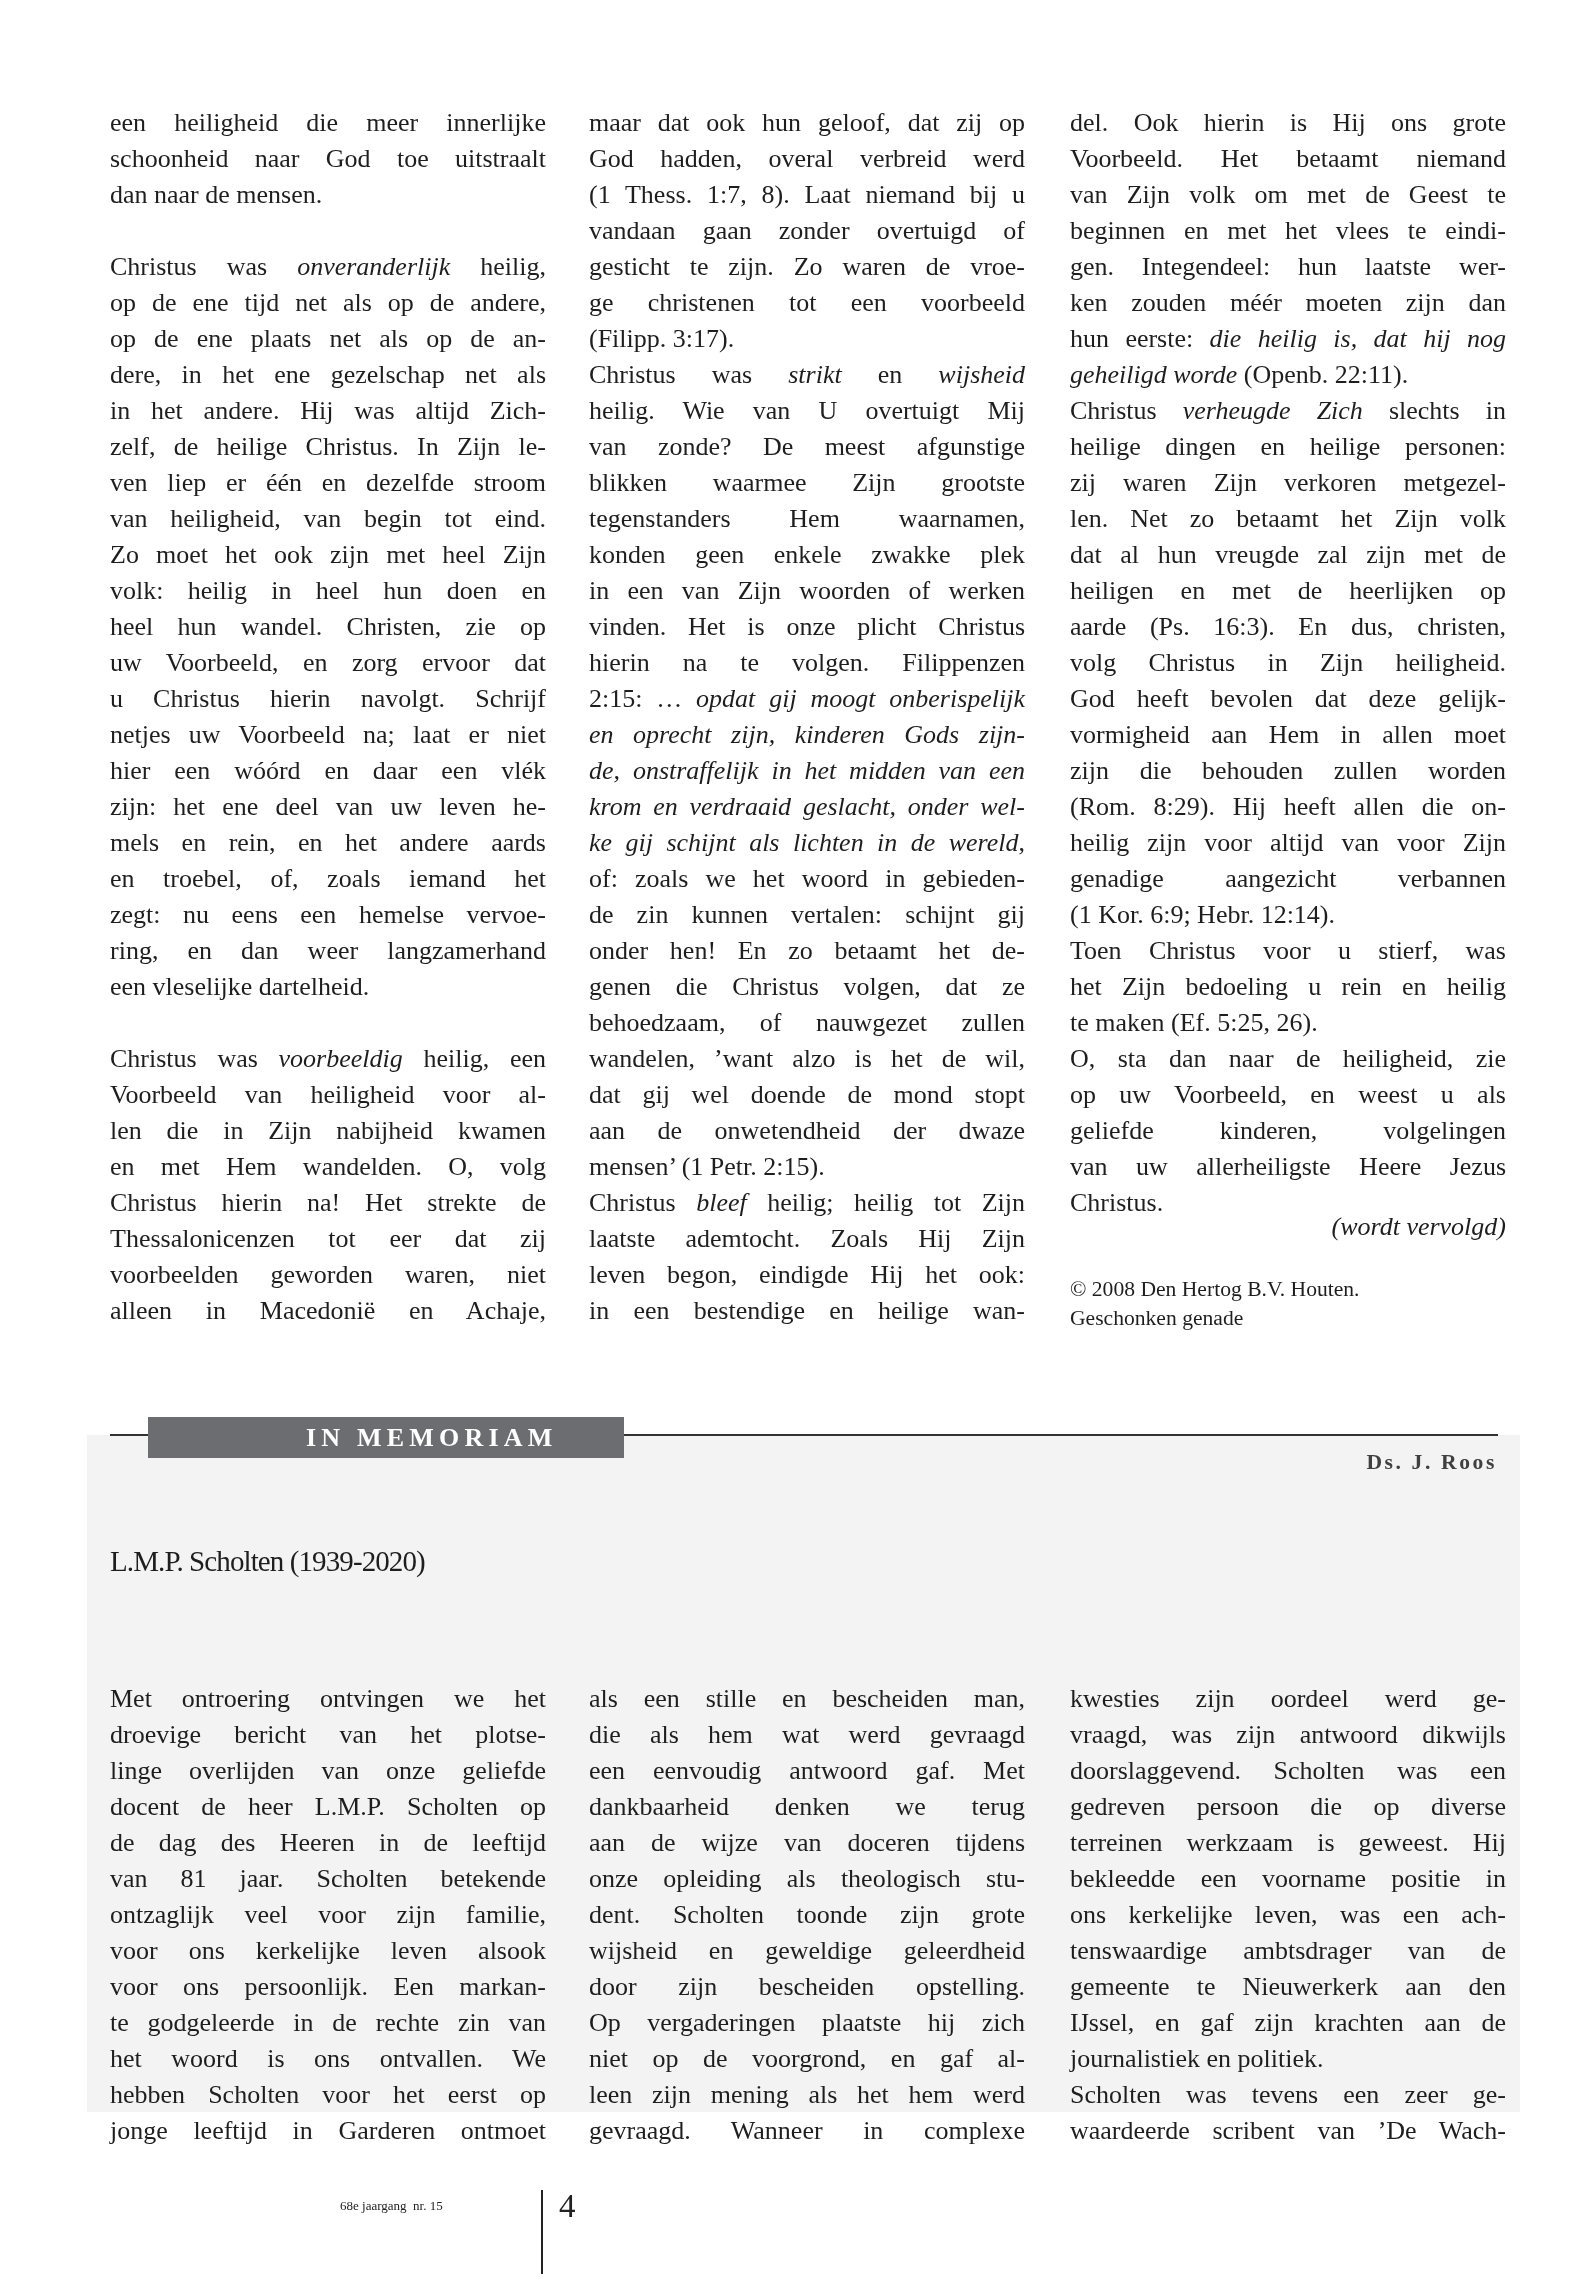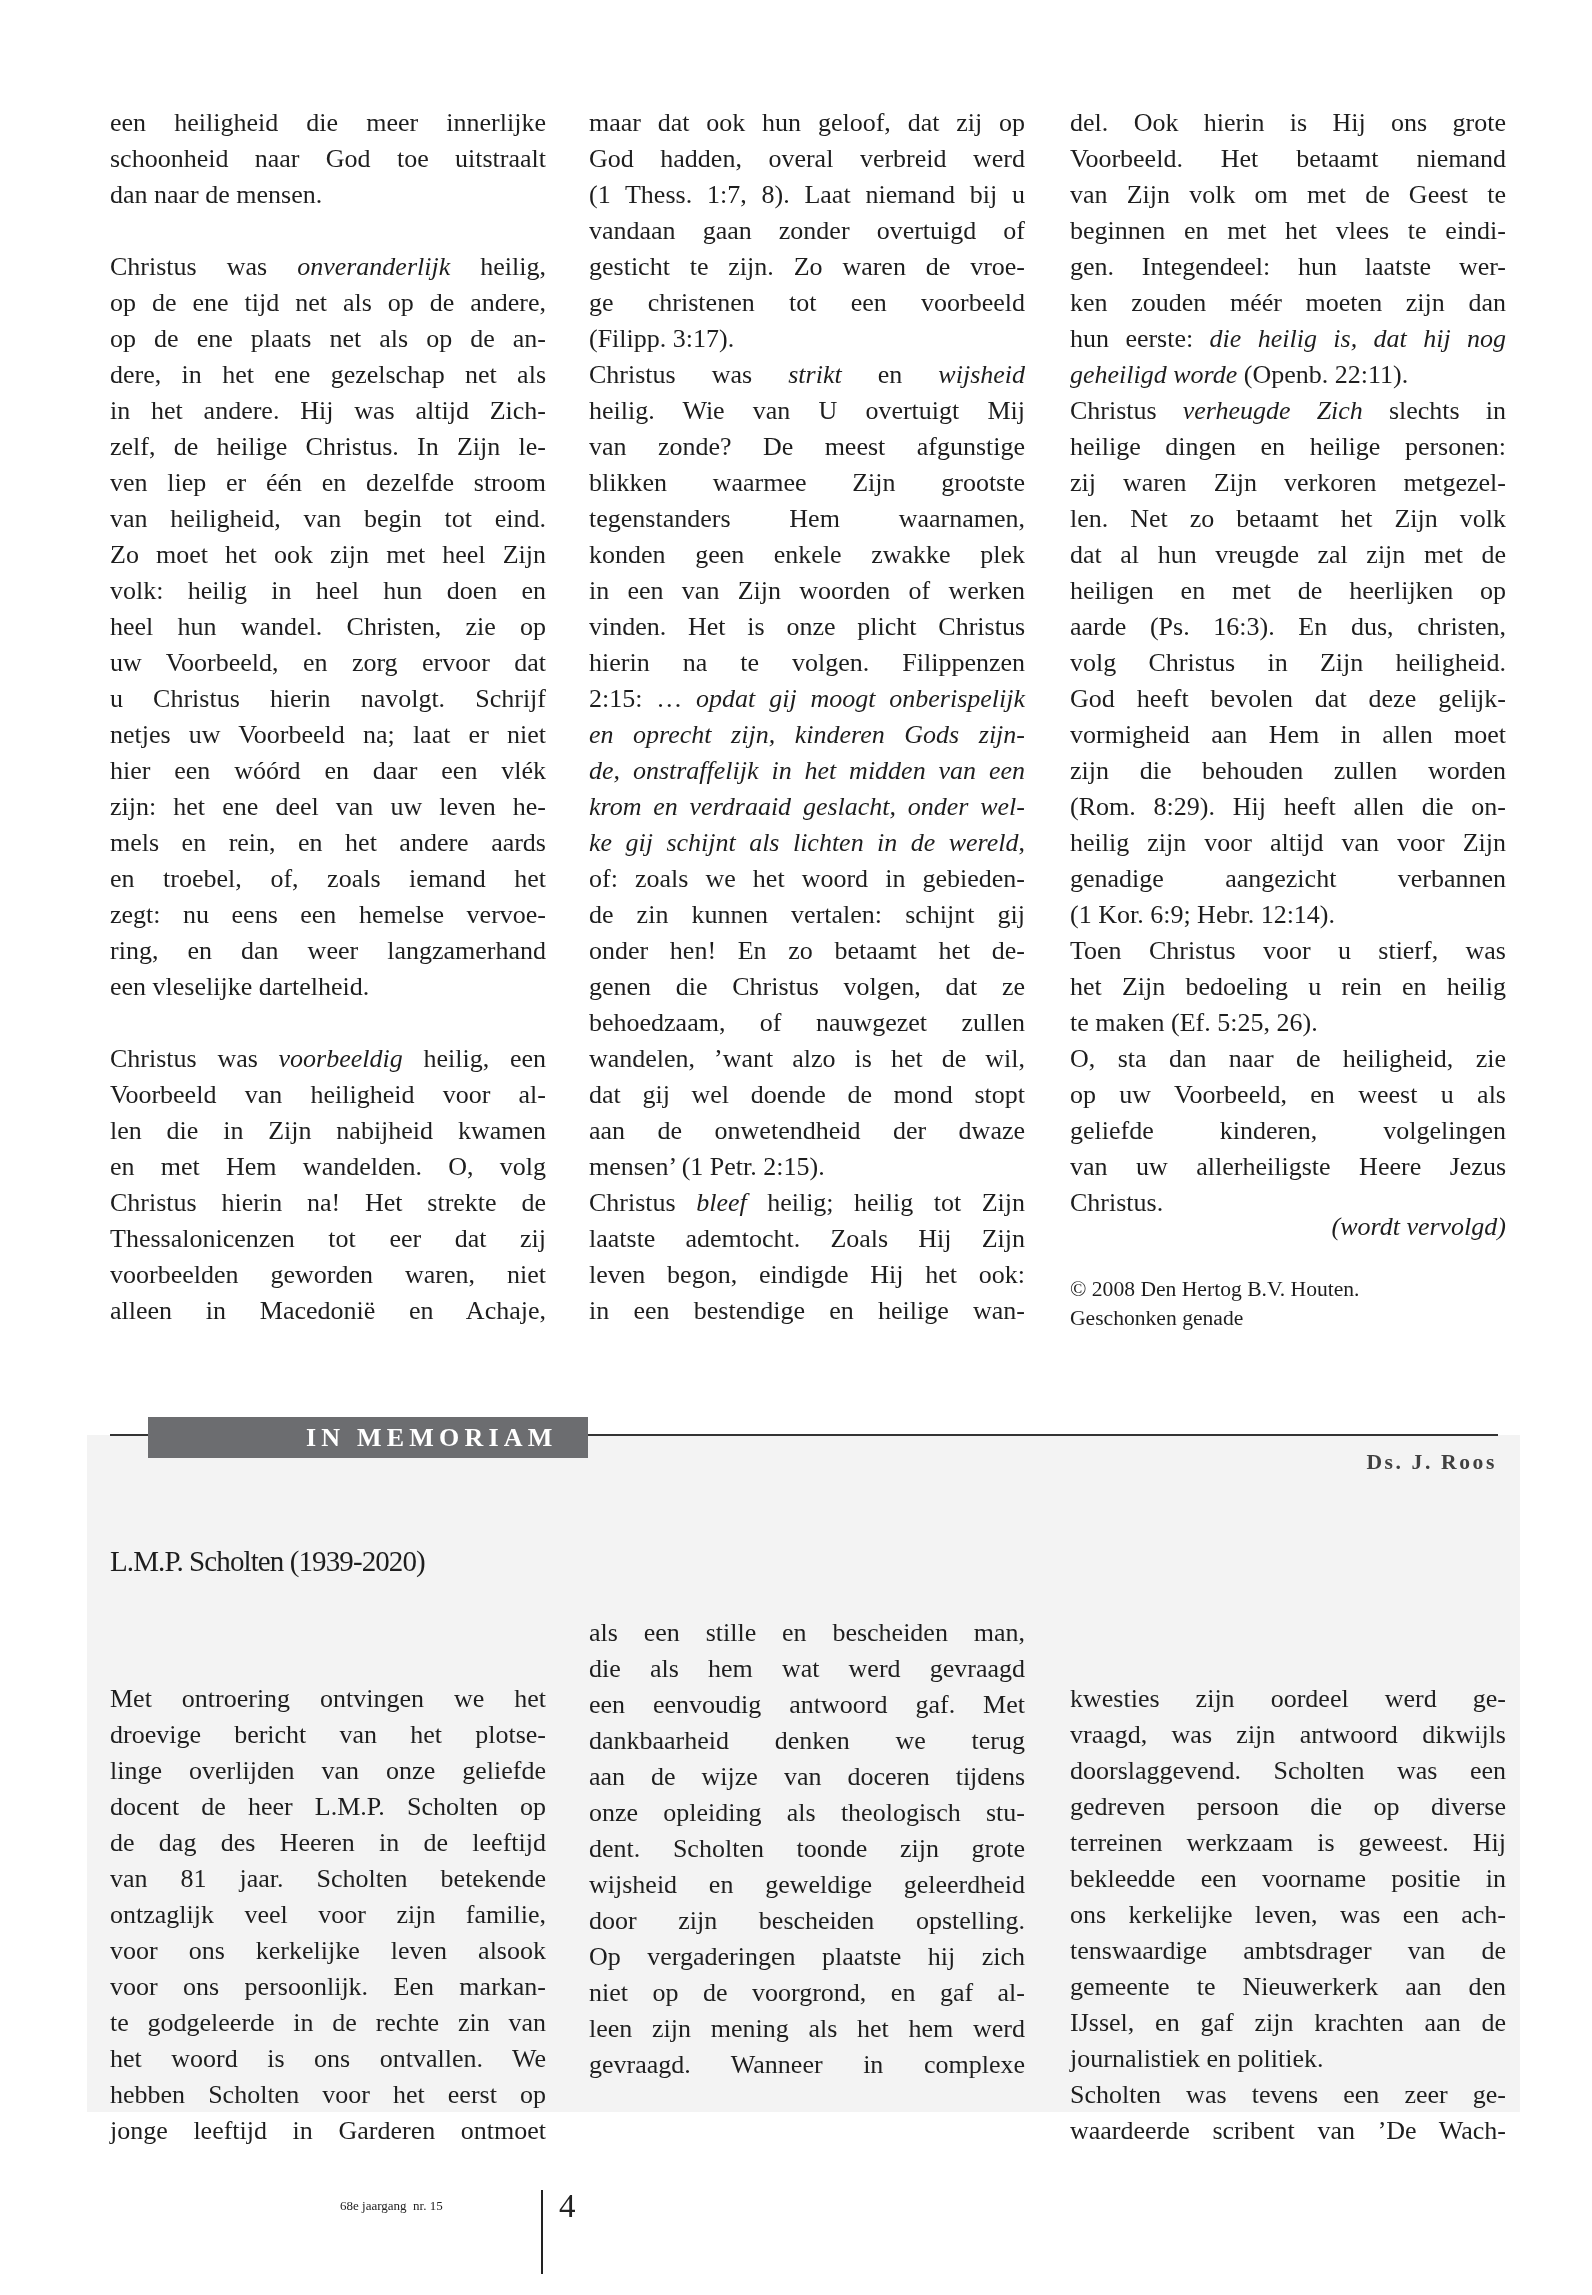--- a/index.html
+++ b/index.html
@@ -8,21 +8,21 @@
   .col { position:absolute; width:436px; font-size:26px; line-height:36px;
          text-align:justify; hyphens:manual; }
   .col em { font-style:italic; }
   .line { display:block; text-align:justify; text-align-last:justify; white-space:nowrap; overflow:visible; }
   .line.last { text-align-last:left; }
   .right { text-align:center; text-align-last:right !important; }
   .small { font-size:21.6px; line-height:29px; }
 
   #memoriam-band { position:absolute; left:87px; top:1435px; width:1433px; height:677px; background:#f3f3f3; }
   #rule { position:absolute; left:110px; top:1434px; width:1388px; height:1.7px; background:#333; }
-  #section-bar { position:absolute; left:148px; top:1417px; width:440px; height:41px; background:#6c6d70;
+  #section-bar { position:absolute; left:148px; top:1417px; width:476px; height:41px; background:#6c6d70;
                  color:#fff; font-weight:bold; font-size:26px; letter-spacing:5.2px; line-height:41px; }
   #section-bar span { position:absolute; left:158px; top:0; }
   #author { position:absolute; right:95px; top:1450px; color:#404040; font-weight:bold; font-size:21.6px; letter-spacing:2.6px; }
   #title { position:absolute; left:110px; top:1545px; font-size:29px; color:#1e1e1e; letter-spacing:-0.9px; }
 
   #footer-issue { position:absolute; left:340px; top:2198px; font-size:13px; color:#222; }
   #footer-divider { position:absolute; left:541px; top:2190px; width:1.7px; height:84px; background:#222; }
   #footer-page { position:absolute; left:559px; top:2188px; font-size:33px; color:#222; }
 </style>
 </head>
@@ -157,21 +157,21 @@
     <span class="line">de dag des Heeren in de leeftijd</span>
     <span class="line">van 81 jaar. Scholten betekende</span>
     <span class="line">ontzaglijk veel voor zijn familie,</span>
     <span class="line">voor ons kerkelijke leven alsook</span>
     <span class="line">voor ons persoonlijk. Een markan-</span>
     <span class="line">te godgeleerde in de rechte zin van</span>
     <span class="line">het woord is ons ontvallen. We</span>
     <span class="line">hebben Scholten voor het eerst op</span>
     <span class="line">jonge leeftijd in Garderen ontmoet</span>
   </div>
-<div class="col" id="mem-col-1" style="left:589px; top:1615px;">
+<div class="col" id="mem-col-1" style="left:589px; top:1681px;">
     <span class="line">als een stille en bescheiden man,</span>
     <span class="line">die als hem wat werd gevraagd</span>
     <span class="line">een eenvoudig antwoord gaf. Met</span>
     <span class="line">dankbaarheid denken we terug</span>
     <span class="line">aan de wijze van doceren tijdens</span>
     <span class="line">onze opleiding als theologisch stu-</span>
     <span class="line">dent. Scholten toonde zijn grote</span>
     <span class="line">wijsheid en geweldige geleerdheid</span>
     <span class="line">door zijn bescheiden opstelling.</span>
     <span class="line">Op vergaderingen plaatste hij zich</span>

